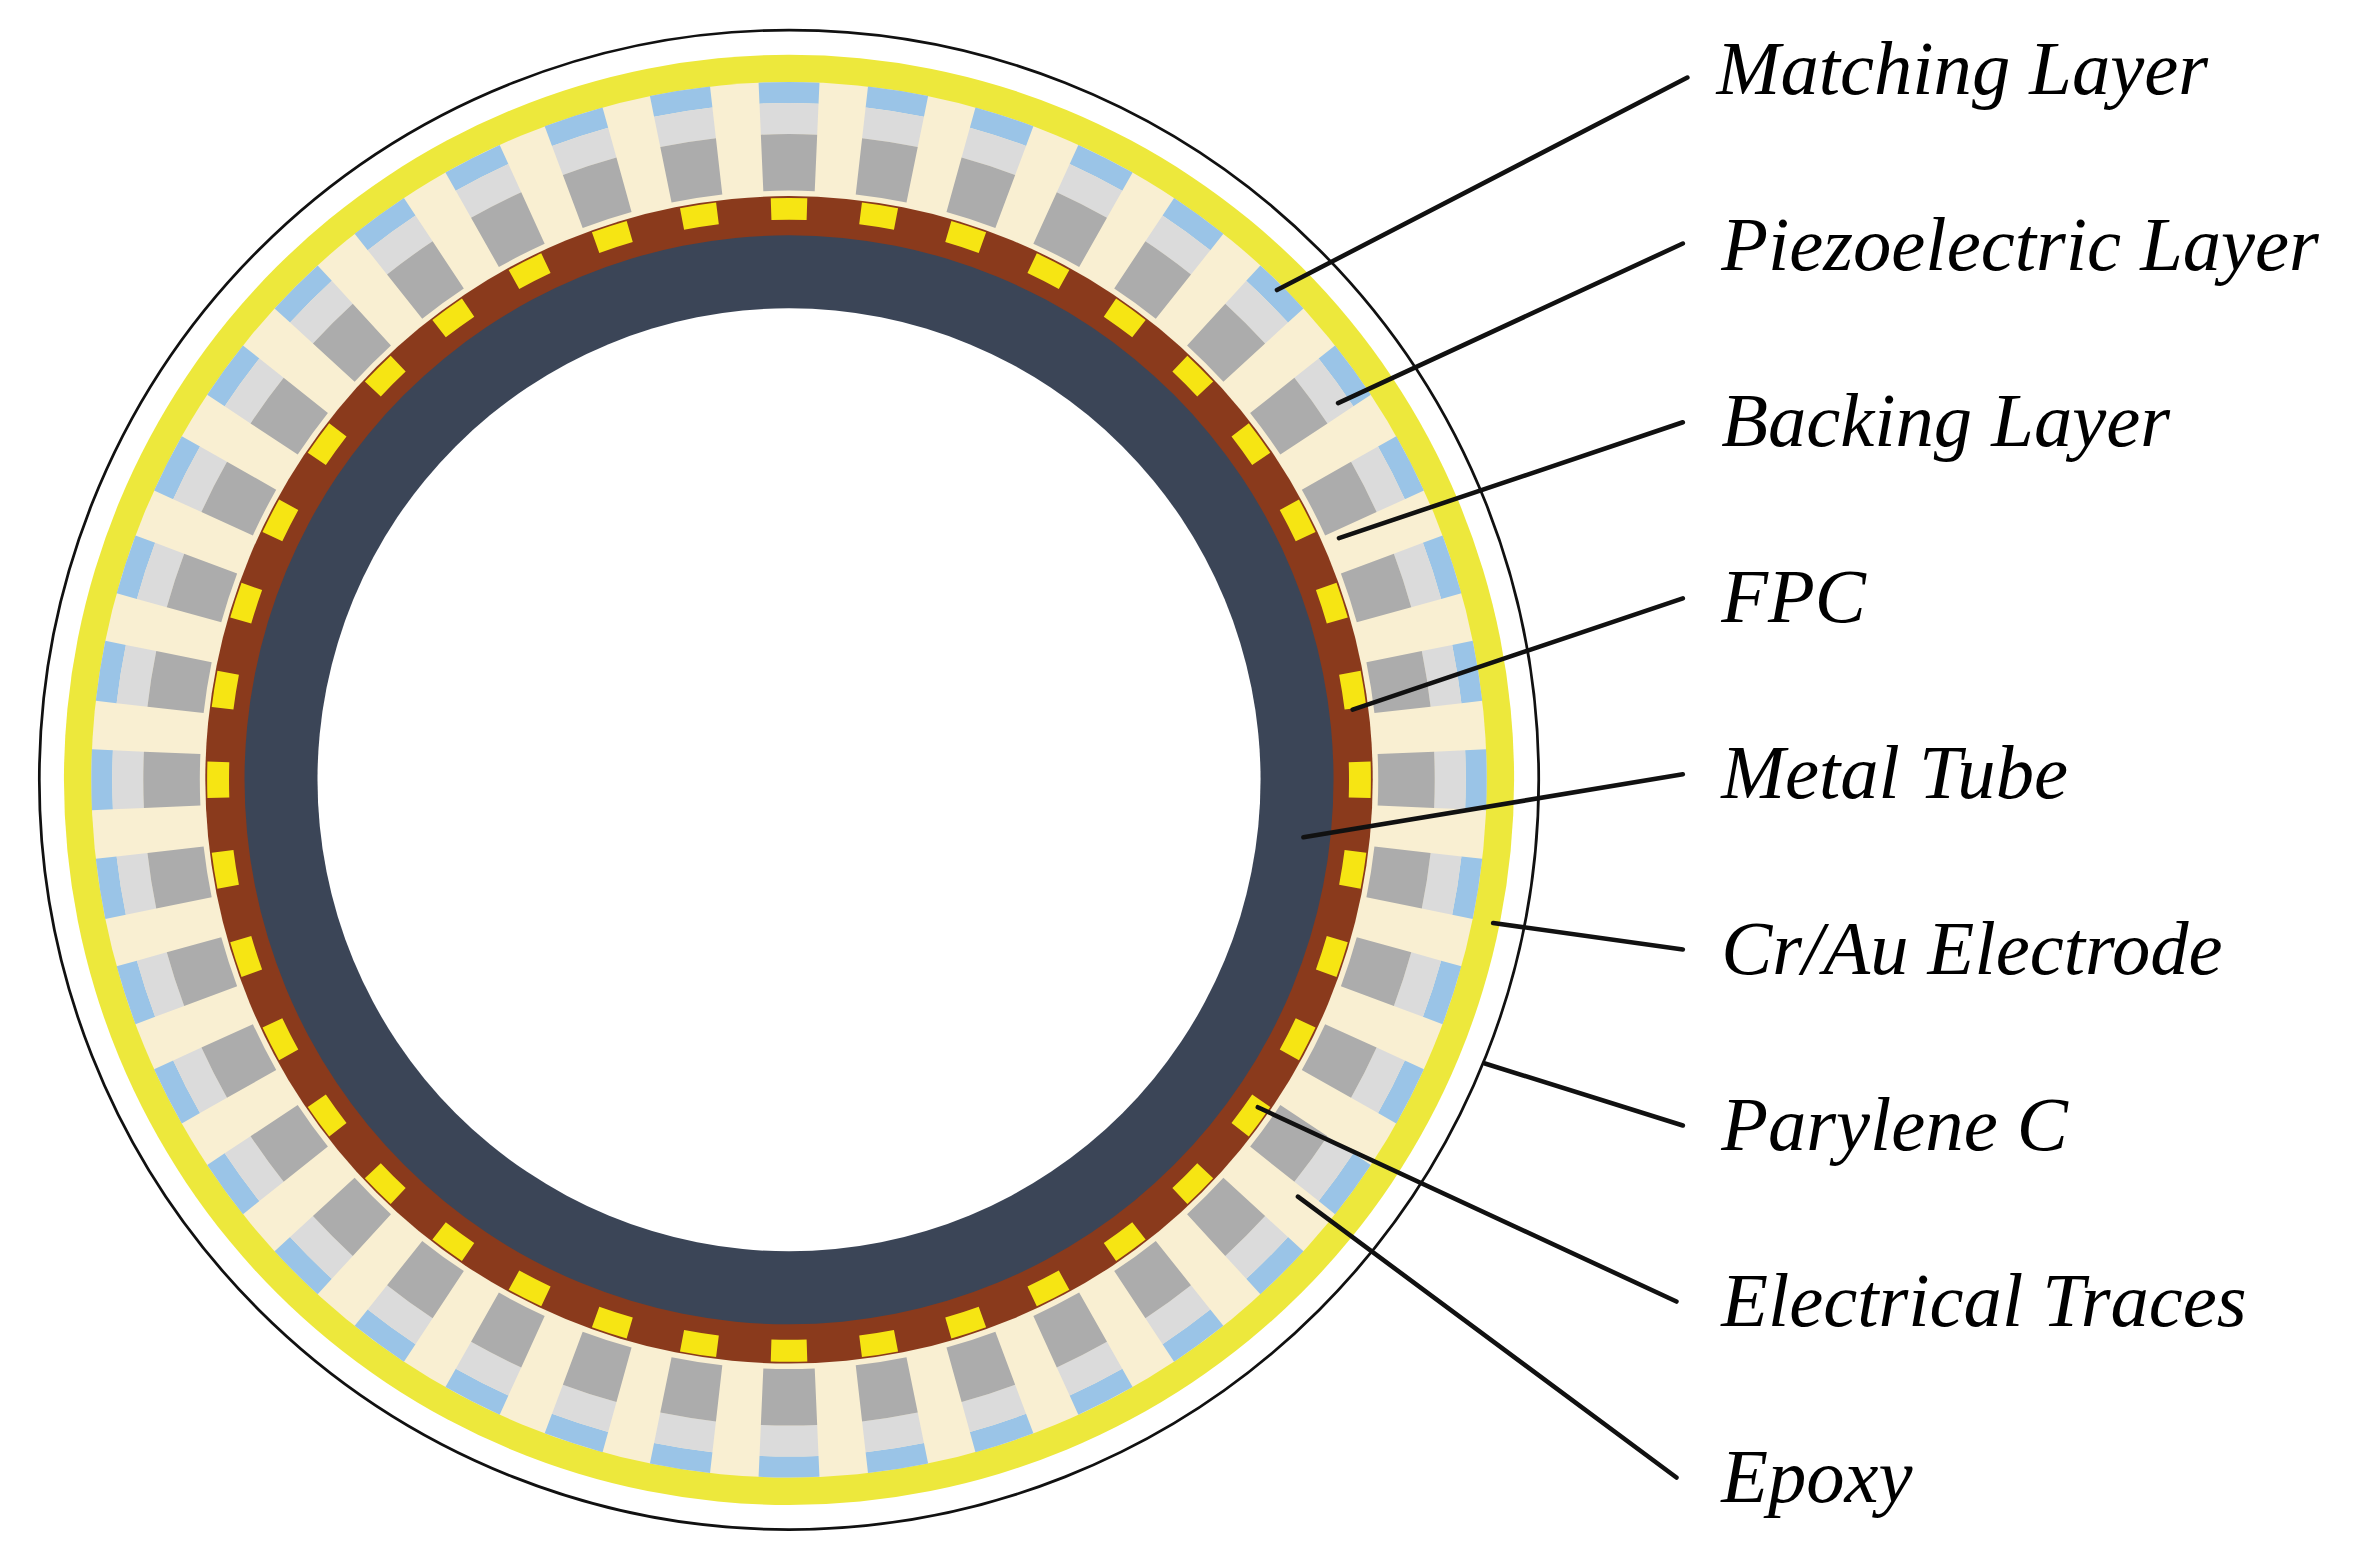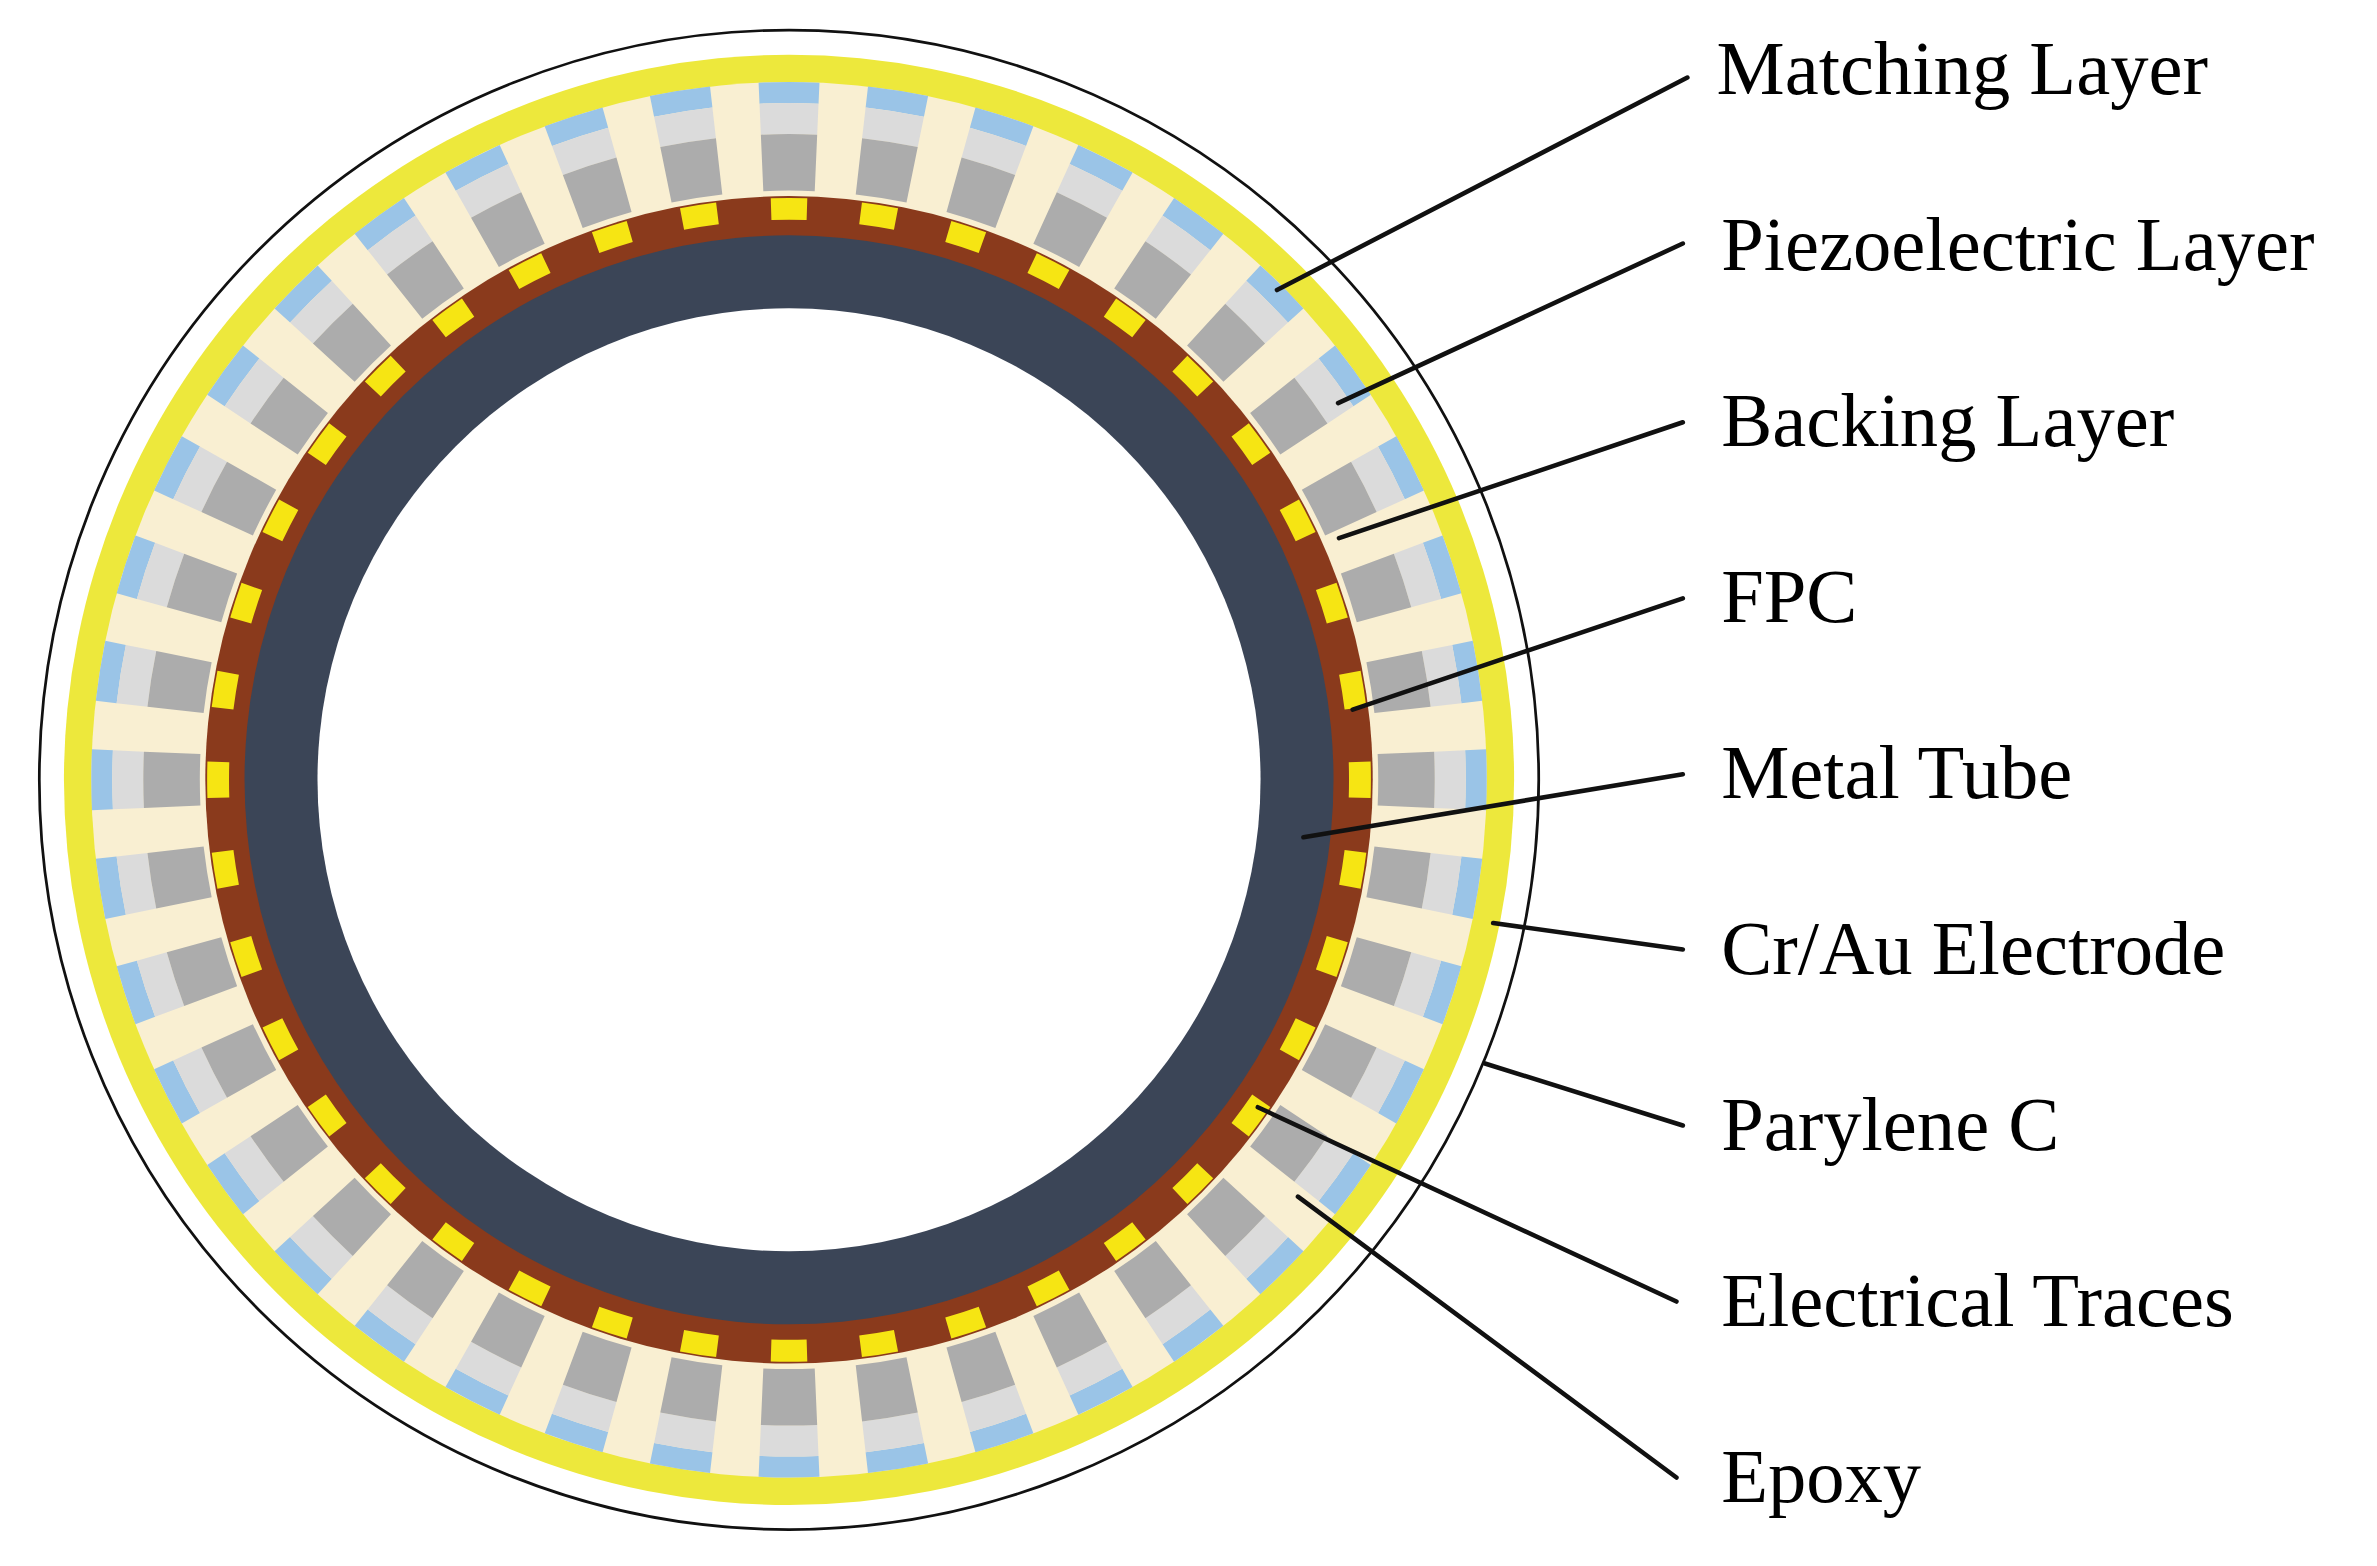--- a/index.html
+++ b/index.html
@@ -7,20 +7,21 @@
     padding: 0;
     background: #ffffff;
   }
   .stage {
     position: relative;
     width: 2377px;
     height: 1566px;
     background: #ffffff;
     overflow: hidden;
     font-family: "Liberation Serif", serif;
+    font-style: italic;
   }
   .stage svg {
     position: absolute;
     left: 0;
     top: 0;
     width: 100%;
     height: 100%;
   }
   .layer-label {
     font-family: "Liberation Serif", serif;

